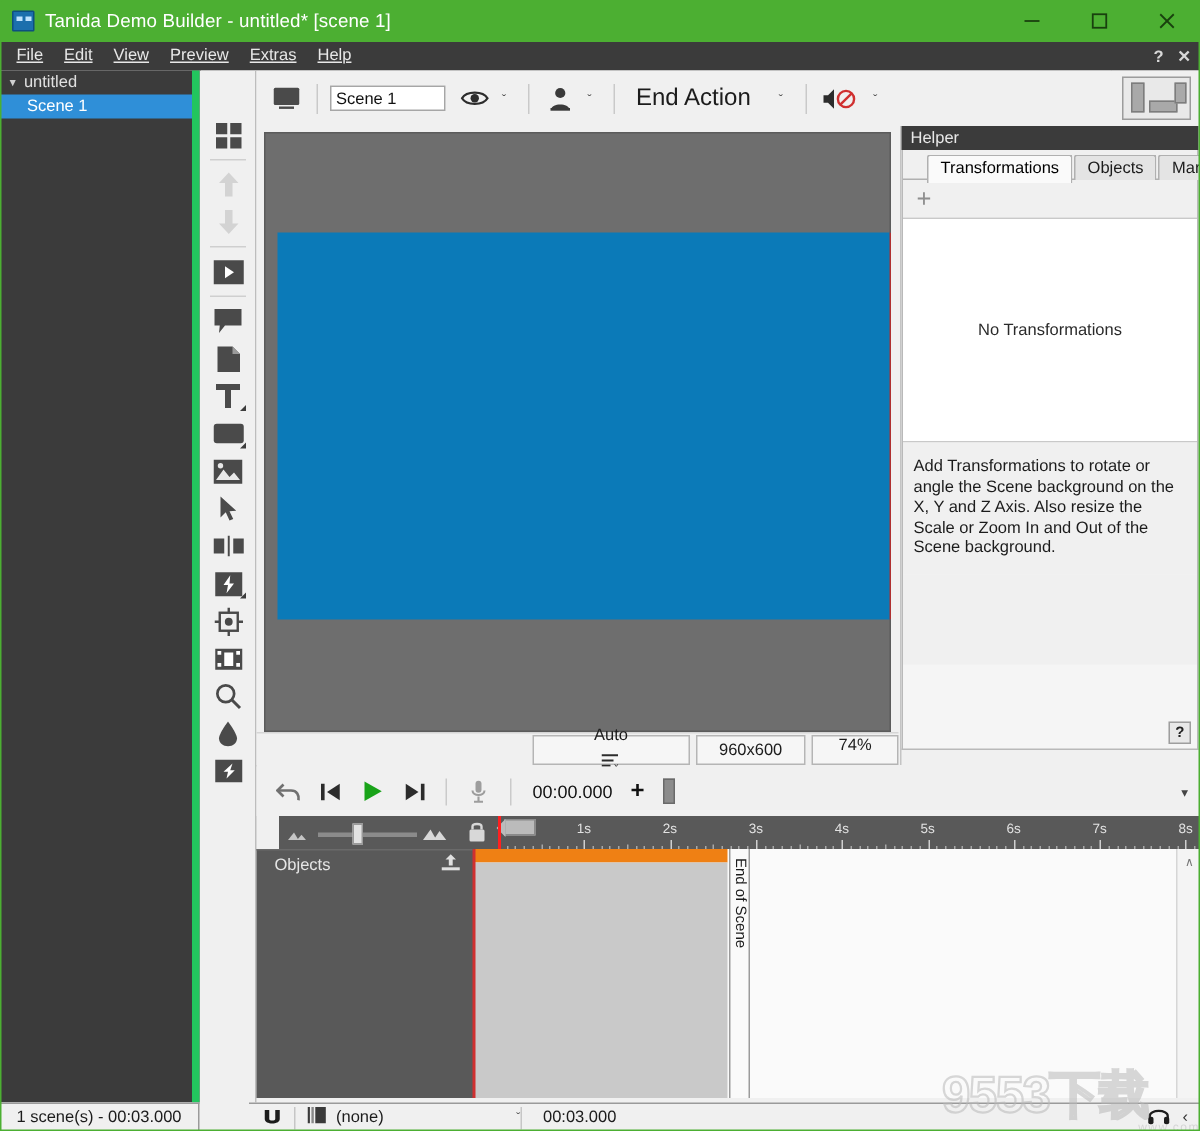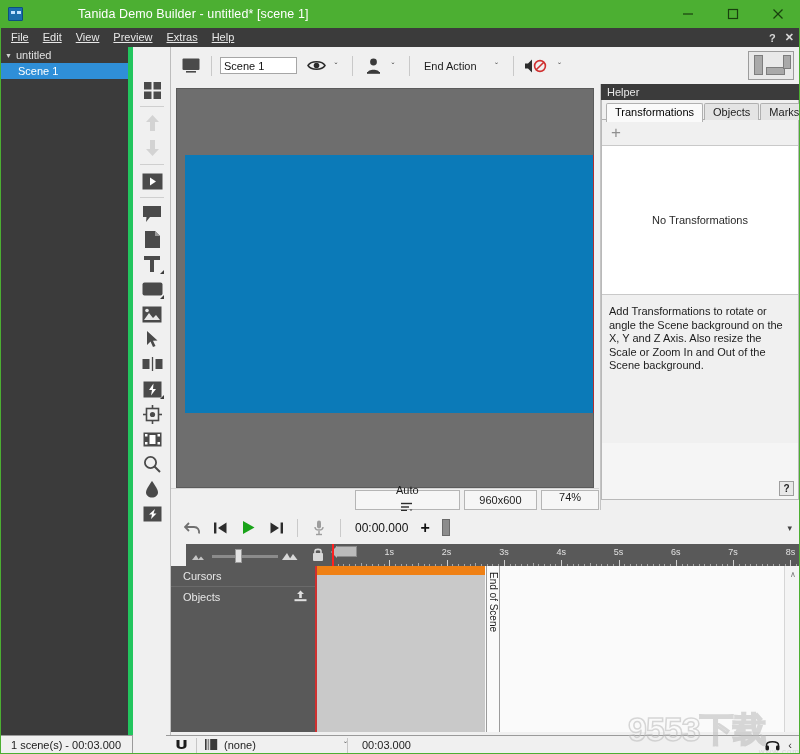--- a/index.html
+++ b/index.html
@@ -9,21 +9,21 @@
     font-family: "Liberation Sans", sans-serif;
     font-size: 11px;
     background: #f0f0f0;
     -webkit-font-smoothing: none;
   }
   #app { position: relative; width: 800px; height: 754px; background:#f0f0f0; }
 
   
   .titlebar {
     position:absolute; left:0; top:0; width:800px; height:28px;
-    background:#4caf32; display:flex; align-items:center;gap:48px;
+    background:#4caf32; display:flex; align-items:center;
   }
   .title-ico {
     width:15px; height:14px; margin-left:8px; margin-right:7px;
     background:#1b6fad; border:1px solid #0d4f80; border-radius:1px;
     position:relative; flex:none;
   }
   .title-ico::before{
     content:""; position:absolute; left:2px; top:3px; width:4px; height:3px; background:#bfe3ff;
   }
   .title-ico::after{
@@ -91,21 +91,21 @@
     position:absolute; left:171px; top:47px; width:570px; height:37px;
     background:#f0f0f0; display:flex; align-items:center; padding-left:8px;
   }
   .tb-icon { width:24px; height:22px; display:flex; align-items:center; justify-content:center;}
   .tb-sep { width:1px; height:20px; background:#c9c9c9; margin:0 8px; }
   .tb-input {
     width:77px; height:17px; background:#ffffff; border:1px solid #a6a6a6;
     font-size:11px; font-family:"Liberation Sans",sans-serif; color:#111;
     padding:0 3px; line-height:15px;
   }
-  .tb-label { font-size:11px; color:#1c1c1c; white-space:nowrap; }
+  .tb-label { font-size:16px; color:#1c1c1c; white-space:nowrap; }
   .chev {
     width:16px; height:20px; display:flex; align-items:center; justify-content:center;
     color:#4a4a4a; font-size:9px;
   }
   .tb-right {
     position:absolute; left:741px; top:47px; width:59px; height:37px;
     background:#f0f0f0;
   }
   .tb-thumb {
     position:absolute; left:748px; top:51px; width:46px; height:29px;
@@ -147,21 +147,21 @@
     height:16px; background:#3b3b3b; color:#e8e8e8; font-size:11px;
     display:flex; align-items:center; padding-left:6px;
   }
   .helper-body { border:1px solid #b9b9b9; border-top:none; height:400px; background:#f5f5f5; position:relative;}
   .helper-tabs { display:flex; height:19px; padding-left:4px; padding-top:3px; background:#f0f0f0;}
   .htab {
     font-size:11px; color:#1c1c1c; padding:2px 8px 0 8px; height:17px;
     border:1px solid #b0b0b0; border-bottom:none; background:#e4e4e4; margin-right:1px;
     border-radius:2px 2px 0 0;
   }
-  .htab.active { background:#fafafa; height:19px; color:#000; }
+  .htab.active { background:#fafafa; height:19px; color:#000;margin-left:12px; }
   .helper-addbar {
     height:26px; border-top:1px solid #b0b0b0; background:#f0f0f0;
     display:flex; align-items:center; padding-left:9px;
   }
   .helper-list {
     height:150px; background:#ffffff; border-top:1px solid #c9c9c9; border-bottom:1px solid #c9c9c9;
     display:flex; align-items:center; justify-content:center; font-size:11px; color:#2a2a2a;
   }
   .helper-desc {
     padding:10px 7px; font-size:11px; color:#1c1c1c; line-height:13.5px; background:#f0f0f0;
@@ -684,23 +684,20 @@
         <div class="tl-ticklabel" style="left: 230.2px;">4s</div>
         <div class="tl-ticklabel" style="left: 287.5px;">5s</div>
         <div class="tl-ticklabel" style="left: 344.8px;">6s</div>
         <div class="tl-ticklabel" style="left: 402.1px;">7s</div>
         <div class="tl-ticklabel" style="left: 459.4px;">8s</div>
       </div>
     <div class="tl-playhead"></div>
   </div>
 
   <div class="tl-tracknames">
-    <div class="tn-row">
-      <span>Cursors</span>
-    </div>
     <div class="tn-row b">
       <span>Objects</span>
       <span>
         <svg width="13" height="12" viewBox="0 0 13 12">
             <path d="M6.5 0.5 L10 4 H7.8 V8 H5.2 V4 H3 Z" fill="#e0e0e0"></path>
             <rect x="0.5" y="9.2" width="12" height="2" fill="#e0e0e0"></rect>
           </svg>
       </span>
     </div>
   </div>

